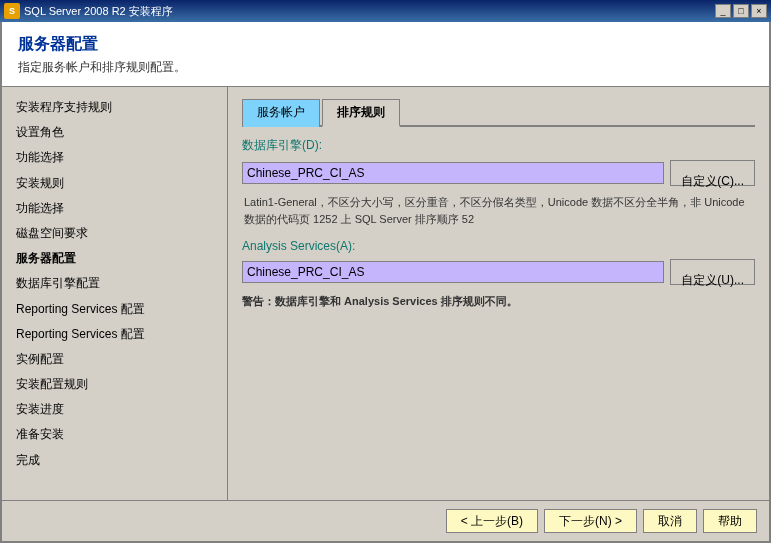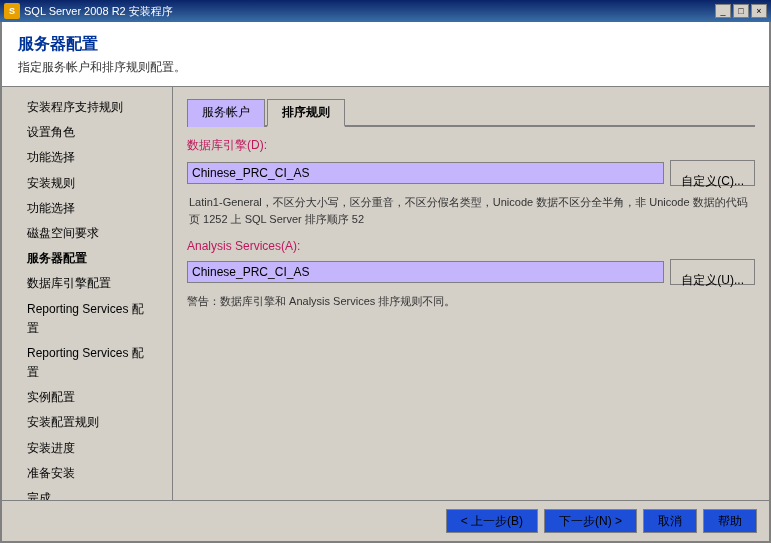--- a/index.html
+++ b/index.html
@@ -76,23 +76,23 @@
     .page-subtitle {
       font-size: 12px;
       color: #333;
     }
     .content-area {
       display: flex;
       flex: 1;
       overflow: hidden;
     }
     .sidebar {
-      width: 171px;
-      background: #d4d0c8;
-      padding: 8px 11px;
+      width: 226px;
+      background: #d4d0c8;
+      padding: 8px 0;
       border-right: 1px solid #808080;
     }
     .sidebar-item {
       padding: 3px 14px;
       font-size: 12px;
       color: #000;
       cursor: pointer;
       line-height: 1.6;
     }
     .sidebar-item.active {
@@ -107,37 +107,37 @@
     }
     .tab-bar {
       display: flex;
       margin-bottom: 10px;
       border-bottom: 2px solid #808080;
     }
     .tab {
       padding: 4px 14px;
       border: 1px solid #808080;
       border-bottom: none;
-      background: #c4b5fd;
+      background: #7dd3fc;
       cursor: pointer;
       font-size: 12px;
       margin-right: 2px;
       position: relative;
       top: 2px;
     }
     .tab.active {
       background: #d4d0c8;
       border-bottom: 2px solid #d4d0c8;
       z-index: 1;
       font-weight: bold;
     }
     .section-label {
       font-size: 12px;
       margin-bottom: 6px;
-      color: #be185d;
+      color: #0f766e;
     }
     .input-row {
       display: flex;
       align-items: center;
       margin-bottom: 8px;
       gap: 6px;
     }
     .text-input {
       flex: 1;
       height: 22px;
@@ -162,34 +162,35 @@
       color: #333;
       line-height: 1.5;
       margin-bottom: 12px;
       padding: 0 2px;
     }
     .warning-text {
       font-size: 11px;
       color: #333;
       line-height: 1.5;
       margin-top: 6px;
+      font-weight: bold;
     }
     .bottom-bar {
       background: #d4d0c8;
       border-top: 1px solid #808080;
       padding: 8px 12px;
       display: flex;
       justify-content: flex-end;
       gap: 6px;
     }
     .bottom-btn {
       height: 24px;
       padding: 0 14px;
       border: 1px solid #808080;
-      background: #1d4ed8;
+      background: #fef9c3;
       font-size: 12px;
       cursor: pointer;
       font-family: "SimSun", "宋体", sans-serif;
     }
     .section-divider {
       margin-bottom: 10px;
     }
   </style>
 </head>
 <body>

